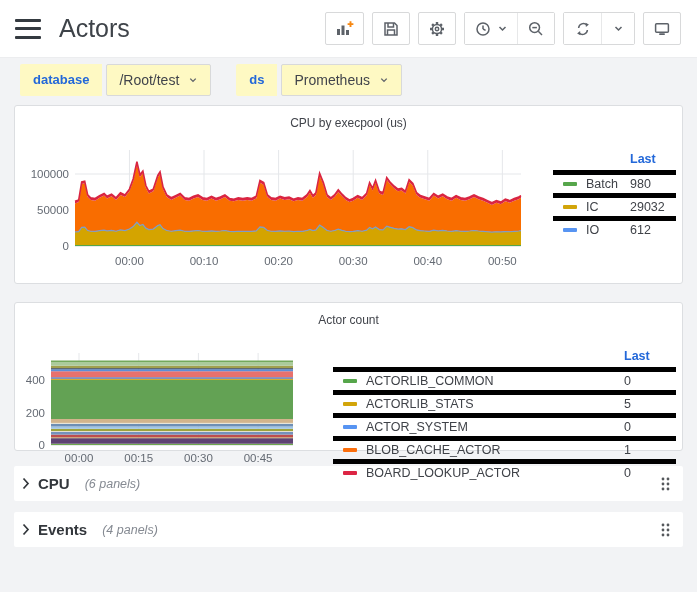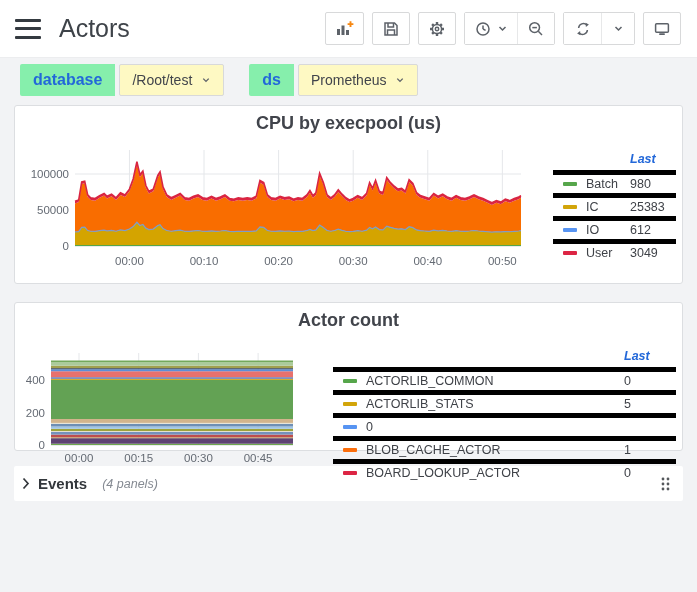--- a/index.html
+++ b/index.html
@@ -17,45 +17,45 @@
   .tb-btn, .btn-group { background:#fff; border:1px solid #D8D9DA; border-radius:2px; height:33px; }
   .tb-btn { min-width:37px; display:flex; align-items:center; justify-content:center; cursor:pointer; padding:0 9px; }
   .btn-group { display:flex; align-items:stretch; }
   .btn-group .tb-btn { border:none; border-radius:0; height:31px; }
   .btn-group .tb-btn + .tb-btn { border-left:1px solid #E7E8E9; }
   .icon { stroke:#5D6269; fill:none; stroke-width:1.5; }
 
   
   .submenu { display:flex; align-items:center; padding:6px 20px 9px; height:47px; }
   .var-group { display:flex; align-items:center; margin-right:25px; }
-  .var-label { background:#86efac; height:32px; line-height:32px; padding:0 13px;
-    border-radius:2px 0 0 2px; color:#2368D9; font-size:16px; font-weight:700; margin-right:4px; }
+  .var-label { background:#fef9c3; height:32px; line-height:32px; padding:0 13px;
+    border-radius:2px 0 0 2px; color:#2368D9; font-size:13px; font-weight:700; margin-right:4px; }
   .var-value { background:#fef9c3; height:32px; display:flex; align-items:center; padding:0 12px;
     border:1px solid #D8D9DA; border-radius:2px; font-size:14px; color:#41444B; cursor:pointer; }
   .var-value svg { margin-left:9px; }
 
   
   .dash { padding:0 14px; }
   .panel { background:#fff; border:1px solid #DCDEE1; border-radius:3px; margin-bottom:18px; }
   .panel-title { height:28px; display:flex; align-items:center; justify-content:center;
-    font-size:18px; font-weight:700; color:#41444B; cursor:pointer; padding-top:6px; }
+    font-size:12px; font-weight:400; color:#41444B; cursor:pointer; padding-top:6px; }
   .panel-body { display:flex; }
   .chart-wrap { flex:none; margin-left:2px; }
   svg.chart { display:block; margin-top:4px; }
   .axis-text { font-size:11.5px; fill:#646A73; }
 
   
   .legend { flex:1; margin:13px 6px 0 0; font-size:12.5px; }
   .lrow { display:flex; align-items:center; height:23px; border-top:5px solid #000000; padding:0 0 0 10px; }
   .lrow.lheader { border-top:none; }
   .swatch { width:14px; height:4px; border-radius:1px; margin-right:9px; flex:none; }
   .lname { flex:1; color:#3F4248; white-space:nowrap; overflow:hidden; cursor:pointer; }
   .lval { width:46px; text-align:left; color:#3F4248; flex:none; }
   .legend-actors .lval { width:52px; }
-  .lheader .lval { color:#2368D9; font-weight:700;font-style:italic; }
+  .lheader .lval { color:#2368D9; font-weight:700; }
 
   
   .dash-row { background:#fff; height:35px; border-radius:2px; display:flex; align-items:center;
     padding:0 10px 0 8px; margin-bottom:11px; cursor:pointer; }
   .row-title { font-size:15px; font-weight:700; color:#33373C; margin-left:8px; }
   .row-count { font-size:12.5px; font-style:italic; color:#858A92; margin-left:15px; }
   .row-handle { margin-left:auto; cursor:grab; display:flex; align-items:center; padding:2px; }
 </style>
 </head>
 <body>
@@ -200,31 +200,26 @@
             <span class="lval">Last</span>
           </div>
           <div class="lrow">
             <span class="swatch" style="background: rgb(86, 166, 75);"></span>
             <span class="lname">Batch</span>
             <span class="lval">980</span>
           </div>
           <div class="lrow">
             <span class="swatch" style="background: rgb(210, 165, 10);"></span>
             <span class="lname">IC</span>
-            <span class="lval">25383</span>
+            <span class="lval">29032</span>
           </div>
           <div class="lrow">
             <span class="swatch" style="background: rgb(87, 148, 242);"></span>
             <span class="lname">IO</span>
             <span class="lval">612</span>
-          </div>
-          <div class="lrow">
-            <span class="swatch" style="background: rgb(220, 37, 68);"></span>
-            <span class="lname">User</span>
-            <span class="lval">3049</span>
           </div>
         </div>
     </div>
   </div>
 
   <div class="panel" style="height:149px; margin-bottom:15px">
     <div class="panel-title">Actor count</div>
     <div class="panel-body">
       <div class="chart-wrap" style="width:312px">
         <svg class="chart" id="actor-chart" width="312" height="146" viewBox="0 0 312 146">
@@ -275,36 +270,56 @@
             <span class="lname">ACTORLIB_COMMON</span>
             <span class="lval">0</span>
           </div>
           <div class="lrow">
             <span class="swatch" style="background: rgb(210, 165, 10);"></span>
             <span class="lname">ACTORLIB_STATS</span>
             <span class="lval">5</span>
           </div>
           <div class="lrow">
             <span class="swatch" style="background: rgb(87, 148, 242);"></span>
+            <span class="lname">ACTOR_SYSTEM</span>
             <span class="lval">0</span>
           </div>
           <div class="lrow">
             <span class="swatch" style="background: rgb(251, 110, 12);"></span>
             <span class="lname">BLOB_CACHE_ACTOR</span>
             <span class="lval">1</span>
           </div>
           <div class="lrow">
             <span class="swatch" style="background: rgb(220, 37, 68);"></span>
             <span class="lname">BOARD_LOOKUP_ACTOR</span>
             <span class="lval">0</span>
           </div>
         </div>
     </div>
   </div>
 
+  <div class="dash-row">
+    <svg width="8" height="13" viewBox="0 0 8 13">
+      <path d="M1.5 1.5 L6 6.5 L1.5 11.5" stroke="#33373C" stroke-width="1.7" fill="none"></path>
+    </svg>
+    <span class="row-title">CPU</span>
+    <span class="row-count">(6 panels)</span>
+    <span class="row-handle">
+      <svg width="11" height="16" viewBox="0 0 11 16">
+        <g fill="#55585C">
+            <circle cx="3" cy="3" r="1.4"></circle>
+            <circle cx="8" cy="3" r="1.4"></circle>
+            <circle cx="3" cy="8" r="1.4"></circle>
+            <circle cx="8" cy="8" r="1.4"></circle>
+            <circle cx="3" cy="13" r="1.4"></circle>
+            <circle cx="8" cy="13" r="1.4"></circle>
+          </g>
+      </svg>
+    </span>
+  </div>
 
   <div class="dash-row">
     <svg width="8" height="13" viewBox="0 0 8 13">
       <path d="M1.5 1.5 L6 6.5 L1.5 11.5" stroke="#33373C" stroke-width="1.7" fill="none"></path>
     </svg>
     <span class="row-title">Events</span>
     <span class="row-count">(4 panels)</span>
     <span class="row-handle">
       <svg width="11" height="16" viewBox="0 0 11 16">
         <g fill="#55585C">

